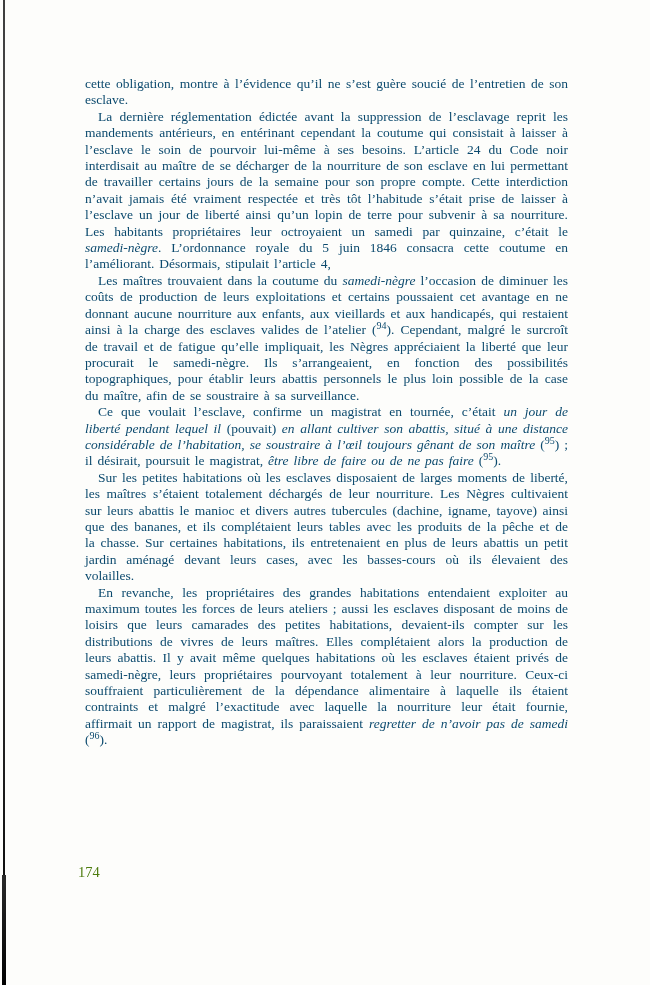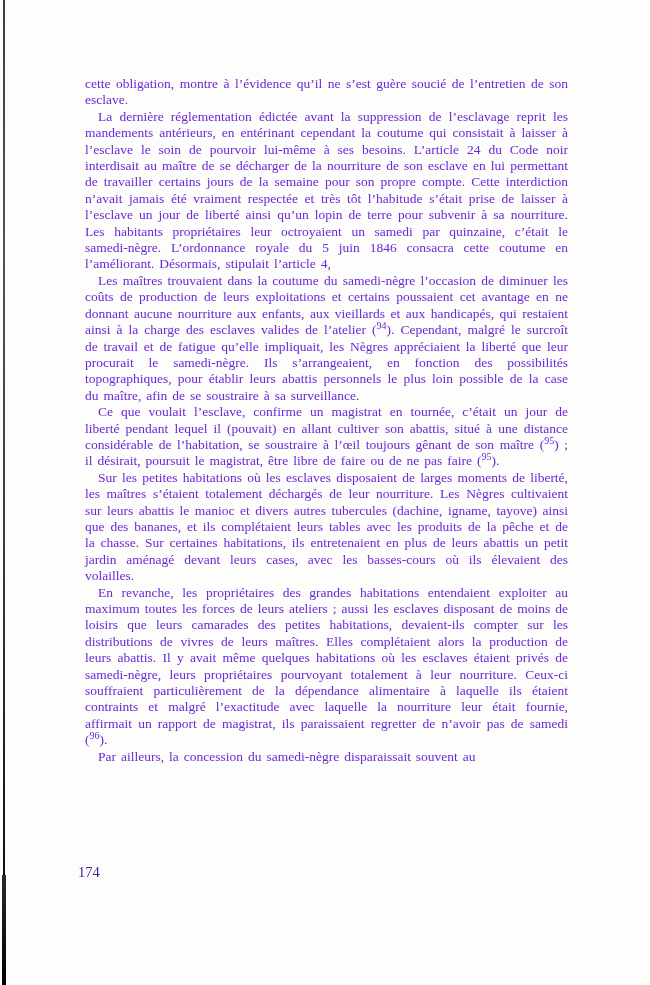--- a/index.html
+++ b/index.html
@@ -20,52 +20,51 @@
       #3d3d3d 0%, #525252 25%, #3a3a3a 55%, #1d1d1d 78%, #000 100%);
   }
   .scan-line-bottom {
     position: absolute; left: 2px; bottom: 0; height: 110px; width: 4px;
     background: linear-gradient(to bottom, #2a2a2a, #000);
   }
   .text-block {
     position: absolute; left: 85px; top: 76px; width: 483px;
     font-family: "Liberation Serif", "DejaVu Serif", serif;
     font-size: 13.5px; line-height: 16.4px;
-    color: #6d28d9;
+    color: #0c4a6e;
     text-align: justify;
     word-spacing: 1.6px;
   }
   .text-block p { margin: 0; padding: 0; }
   p.body.indent { text-indent: 13px; }
   p.quote {
     margin: 12px 0 12px 28px;
     font-style: italic;
     font-size: 12.7px; line-height: 16.2px;
     text-indent: 6px;
     word-spacing: 2px;
   }
-  .it  { }
+  .it  { font-style: italic; }
   .sup { vertical-align: super; font-size: 10px; line-height: 0; }
   .page-number {
     position: absolute; left: 78px; top: 864px;
     font-family: "Liberation Serif", "DejaVu Serif", serif;
-    font-size: 14.5px; color: #4c1d95;
+    font-size: 14.5px; color: #4d7c0f;
   }
 </style>
 </head>
 <body>
 
 <div class="page">
   <div class="scan-line"></div>
   <div class="scan-line-bottom"></div>
 
   <div class="text-block">
       <p class="body"><span>cette obligation, montre à l’évidence qu’il ne s’est guère soucié de l’entretien de son esclave.</span></p>
       <p class="body indent"><span>La dernière réglementation édictée avant la suppression de l’esclavage reprit les mandements antérieurs, en entérinant cependant la coutume qui consistait à laisser à l’esclave le soin de pourvoir lui-même à ses besoins. L’article 24 du Code noir interdisait au maître de se décharger de la nourriture de son esclave en lui permettant de travailler certains jours de la semaine pour son propre compte. Cette interdiction n’avait jamais été vraiment respectée et très tôt l’habitude s’était prise de laisser à l’esclave un jour de liberté ainsi qu’un lopin de terre pour subvenir à sa nourriture. Les habitants propriétaires leur octroyaient un samedi par quinzaine, c’était le </span><span class="it">samedi-nègre</span><span>. L’ordonnance royale du 5 juin 1846 consacra cette coutume en l’améliorant. Désormais, stipulait l’article 4,</span></p>
       <p class="body indent"><span>Les maîtres trouvaient dans la coutume du </span><span class="it">samedi-nègre</span><span> l’occasion de diminuer les coûts de production de leurs exploitations et certains poussaient cet avantage en ne donnant aucune nourriture aux enfants, aux vieillards et aux handicapés, qui restaient ainsi à la charge des esclaves valides de l’atelier (</span><span class="sup">94</span><span>). Cependant, malgré le surcroît de travail et de fatigue qu’elle impliquait, les Nègres appréciaient la liberté que leur procurait le samedi-nègre. Ils s’arrangeaient, en fonction des possibilités topographiques, pour établir leurs abattis personnels le plus loin possible de la case du maître, afin de se soustraire à sa surveillance.</span></p>
       <p class="body indent"><span>Ce que voulait l’esclave, confirme un magistrat en tournée, c’était </span><span class="it">un jour de liberté pendant lequel il</span><span> (pouvait) </span><span class="it">en allant cultiver son abattis, situé à une distance considérable de l’habitation, se soustraire à l’œil toujours gênant de son maître</span><span> (</span><span class="sup">95</span><span>) ; il désirait, poursuit le magistrat, </span><span class="it">être libre de faire ou de ne pas faire</span><span> (</span><span class="sup">95</span><span>).</span></p>
       <p class="body indent"><span>Sur les petites habitations où les esclaves disposaient de larges moments de liberté, les maîtres s’étaient totalement déchargés de leur nourriture. Les Nègres cultivaient sur leurs abattis le manioc et divers autres tubercules (dachine, igname, tayove) ainsi que des bananes, et ils complétaient leurs tables avec les produits de la pêche et de la chasse. Sur certaines habitations, ils entretenaient en plus de leurs abattis un petit jardin aménagé devant leurs cases, avec les basses-cours où ils élevaient des volailles.</span></p>
       <p class="body indent"><span>En revanche, les propriétaires des grandes habitations entendaient exploiter au maximum toutes les forces de leurs ateliers ; aussi les esclaves disposant de moins de loisirs que leurs camarades des petites habitations, devaient-ils compter sur les distributions de vivres de leurs maîtres. Elles complétaient alors la production de leurs abattis. Il y avait même quelques habitations où les esclaves étaient privés de samedi-nègre, leurs propriétaires pourvoyant totalement à leur nourriture. Ceux-ci souffraient particulièrement de la dépendance alimentaire à laquelle ils étaient contraints et malgré l’exactitude avec laquelle la nourriture leur était fournie, affirmait un rapport de magistrat, ils paraissaient </span><span class="it">regretter de n’avoir pas de samedi</span><span> (</span><span class="sup">96</span><span>).</span></p>
-      <p class="body indent"><span>Par ailleurs, la concession du samedi-nègre disparaissait souvent au</span></p>
     </div>
 
   <div class="page-number">174</div>
 </div>
 
 </body></html>

